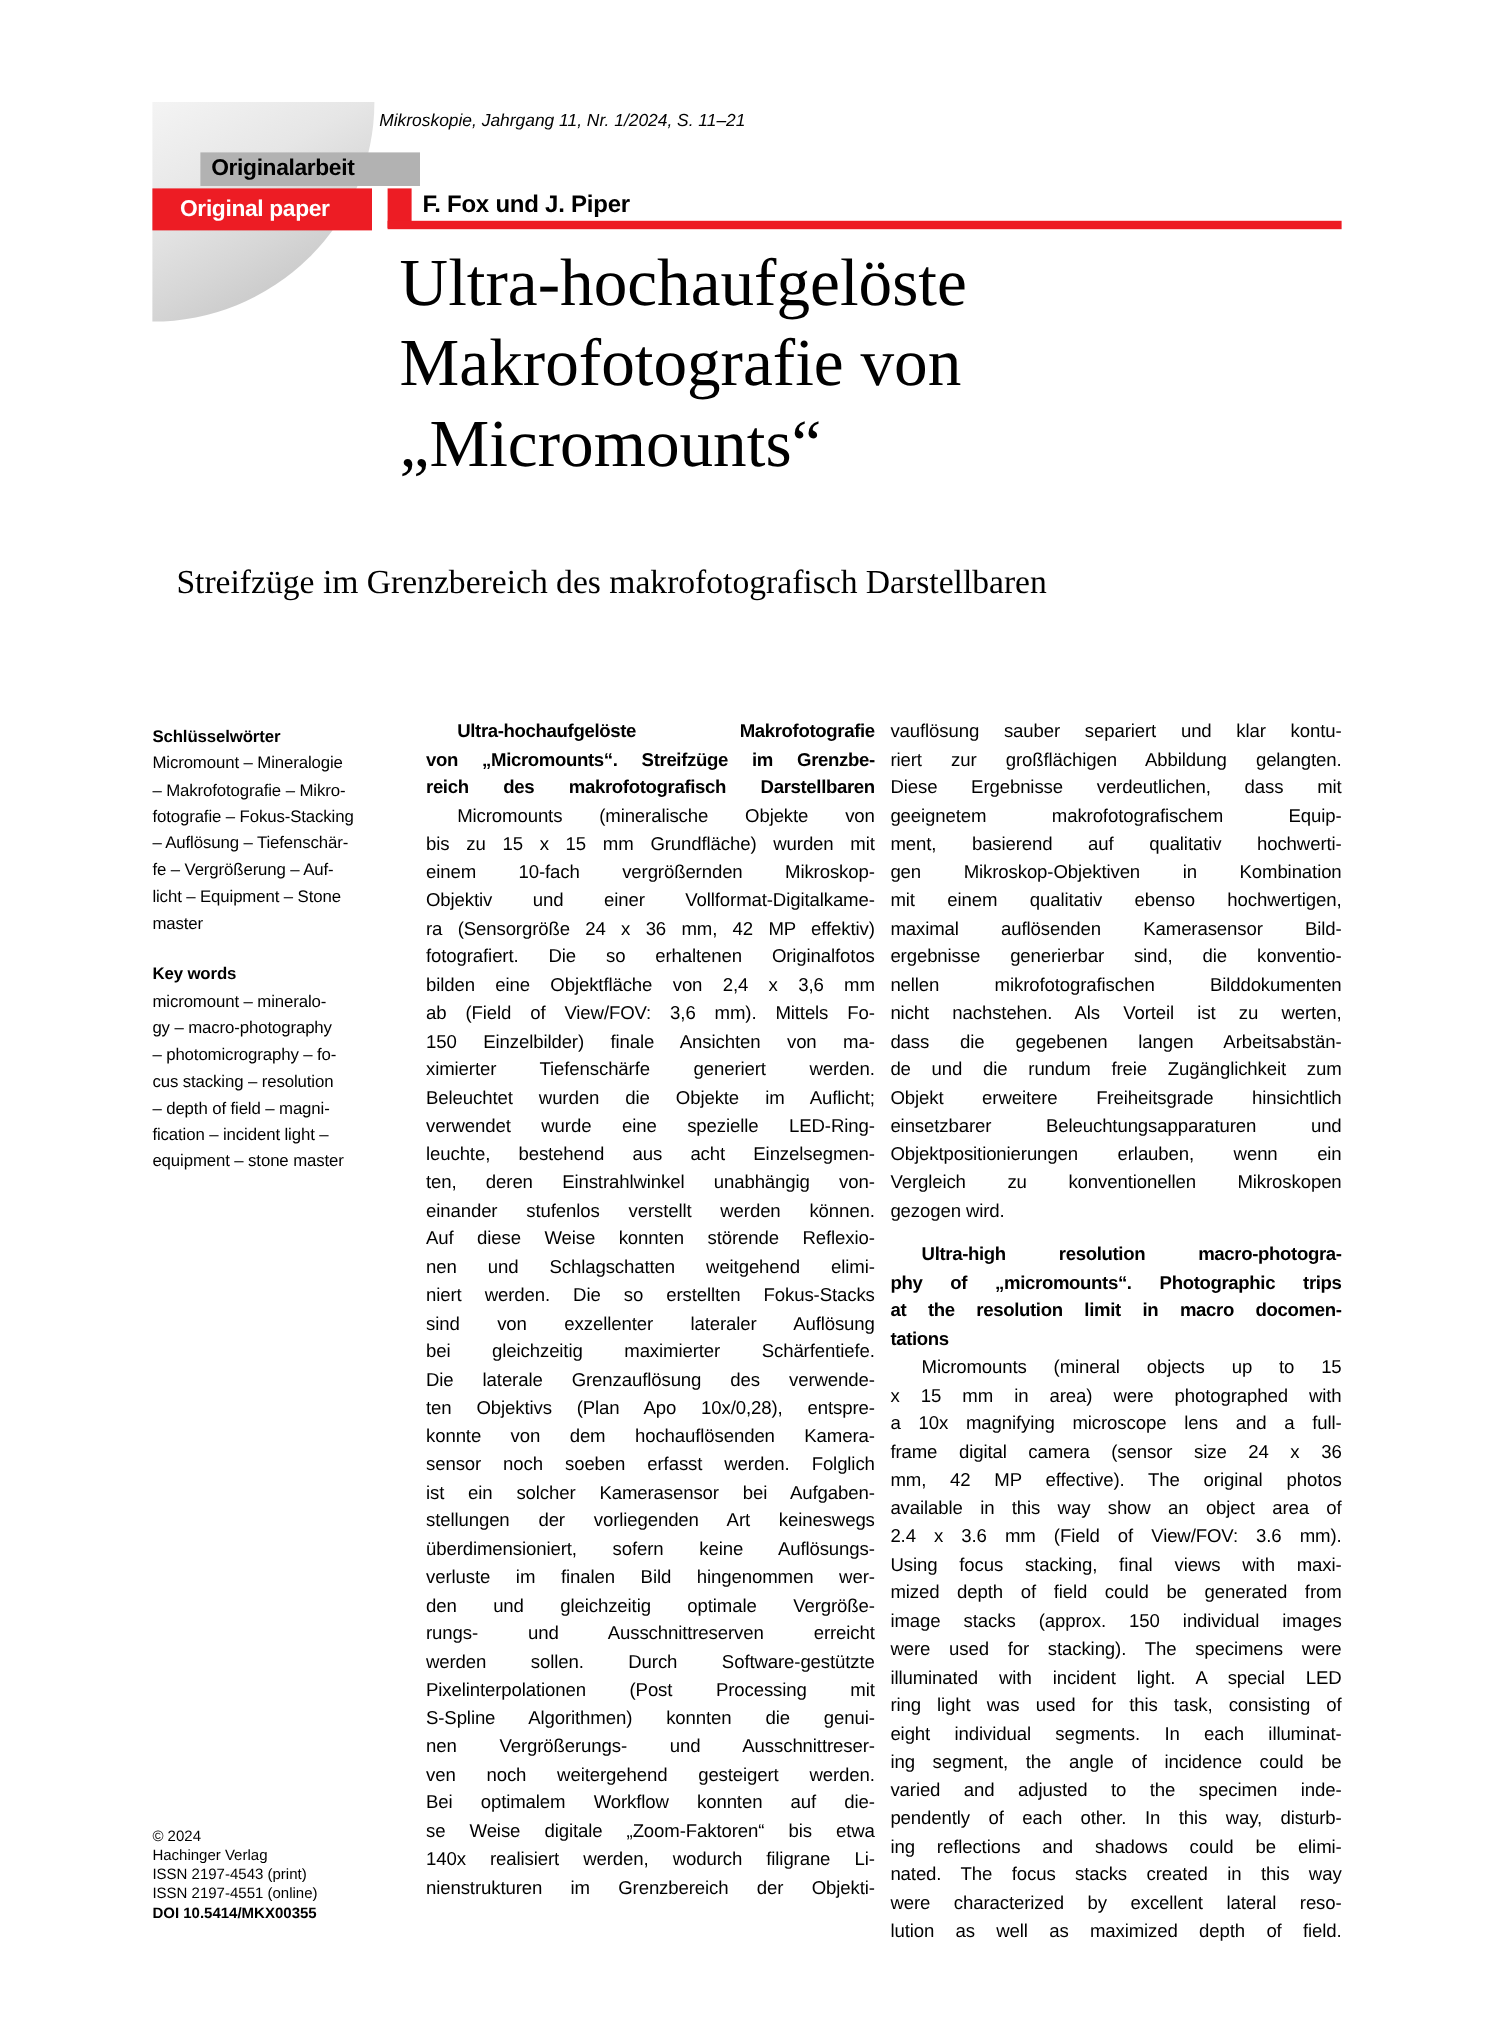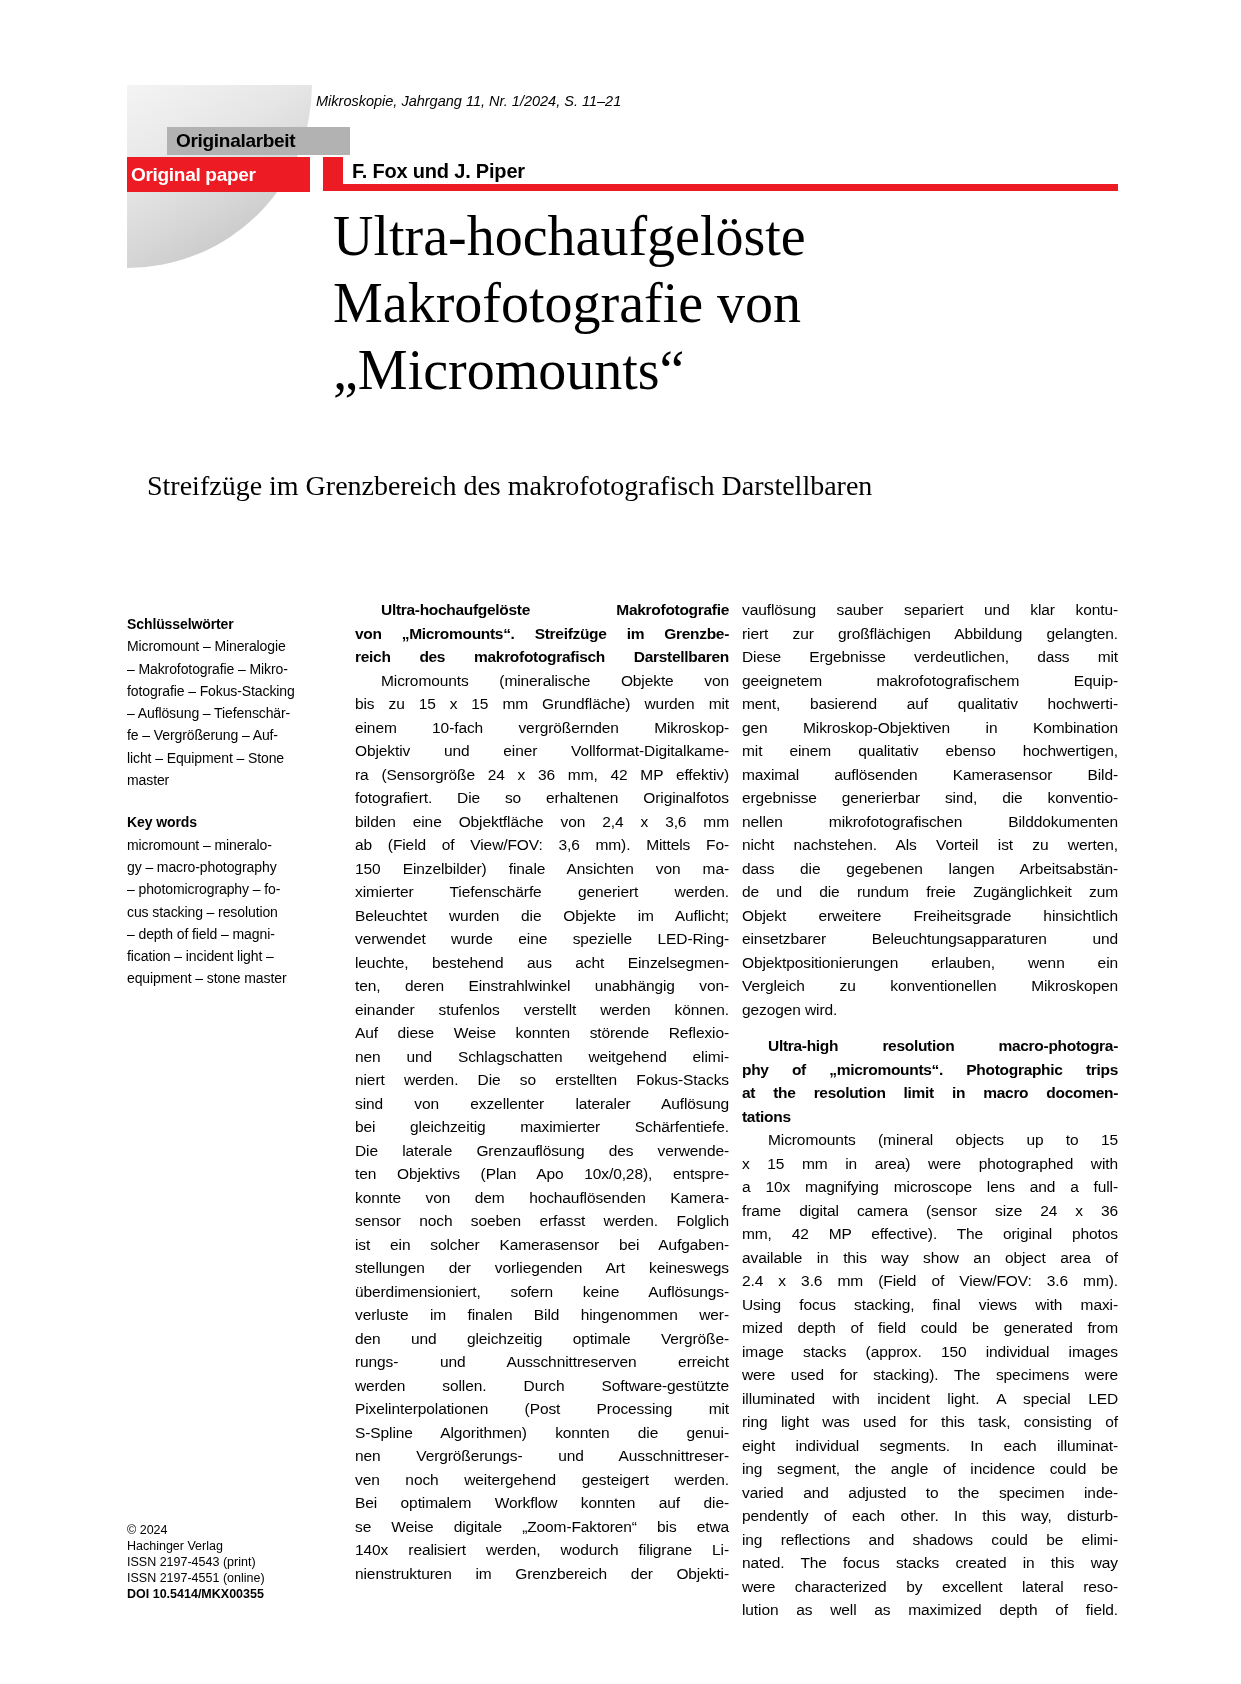--- a/index.html
+++ b/index.html
@@ -25,21 +25,21 @@
   
   .band-de{
     position:absolute;left:127px;top:127px;width:183px;height:28px;
     background:var(--band-gray,#b2b2b2);
     font-weight:bold;font-size:19px;line-height:28px;padding-left:9px;
     box-sizing:border-box;letter-spacing:-0.3px;margin-left:40px;
   }
   .band-en{
     position:absolute;left:127px;top:157px;width:183px;height:35px;
     background:var(--red,#ed1c24);color:#fff;
-    font-weight:bold;font-size:19px;line-height:35px;padding-left:4px;
+    font-weight:bold;font-size:19px;line-height:35px;padding-left:23px;
     box-sizing:border-box;letter-spacing:-0.3px;
   }
   
   .author-square{
     position:absolute;left:323px;top:157px;width:20px;height:33px;
     background:var(--red,#ed1c24);
   }
   .authors{
     position:absolute;left:352px;top:160px;
     font-weight:bold;font-size:20px;letter-spacing:-0.2px;
@@ -59,21 +59,21 @@
     font-family:"Liberation Serif",serif;
     font-size:28px;
     margin-left:28px;
   }
   
   .sidebar{
     position:absolute;left:127px;top:598px;width:190px;
     font-size:14px;line-height:22.3px;letter-spacing:-0.1px;
   }
   .kw-heading{font-weight:bold;}
-  .kw-block{margin:15px 0 20px 0;}
+  .kw-block{margin:4px 0 20px 0;}
   .kw-block div{white-space:nowrap;}
   
   .col{
     position:absolute;top:598px;
     font-size:15.5px;line-height:23.5px;letter-spacing:-0.1px;
   }
   .col-mid{left:338px;width:374px;margin-left:17px;}
   .col-right{left:742px;width:376px;}
   .blk.bold{font-weight:bold;letter-spacing:-0.3px;}
   .blk.gap{margin-top:13px;}

